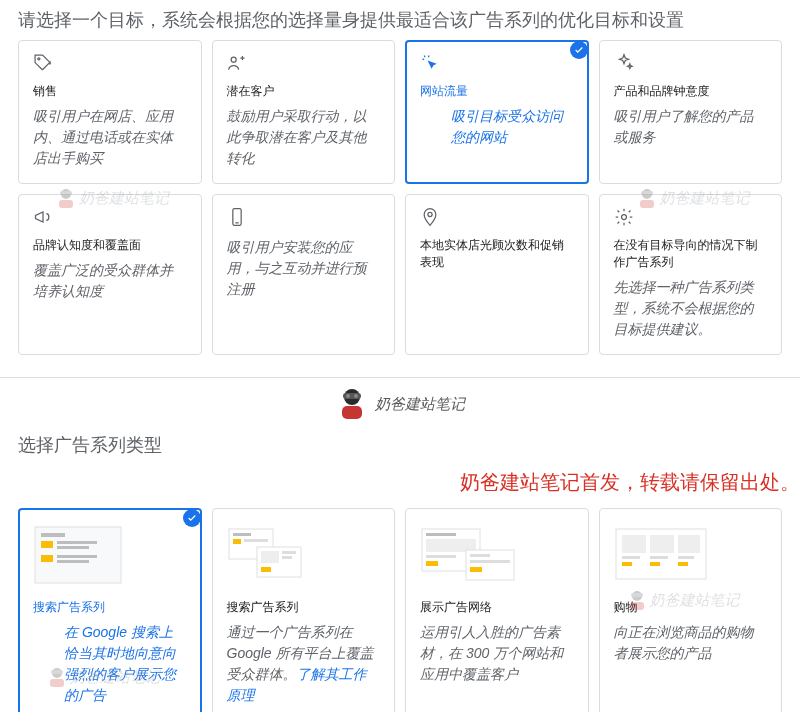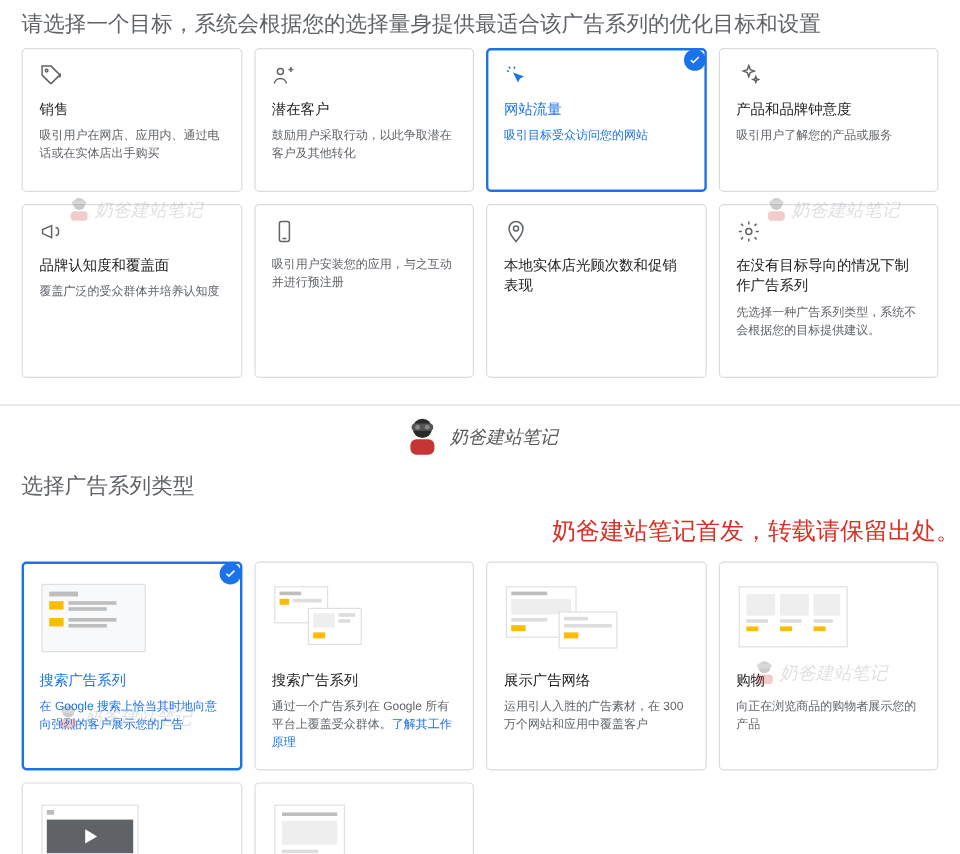--- a/index.html
+++ b/index.html
@@ -81,26 +81,28 @@
     .card-title {
       font-size: 12px;
       color: #202124;
       margin-bottom: 6px;
       font-weight: normal;
     }
     .card.selected .card-title {
       color: #1a73e8;
     }
     .card-desc {
-      font-size: 10px;
+      font-size: 14px;
       color: #5f6368;
       line-height: 1.5;
+      font-style: italic;
     }
     .card.selected .card-desc {
       color: #1a73e8;
+      margin-left: 31px;
     }
     .link-text {
       color: #1a73e8;
     }
     .divider {
       border-top: 1px solid #dadce0;
       margin: 0 0 2px 0;
     }
     .watermark-row {
       display: flex;

